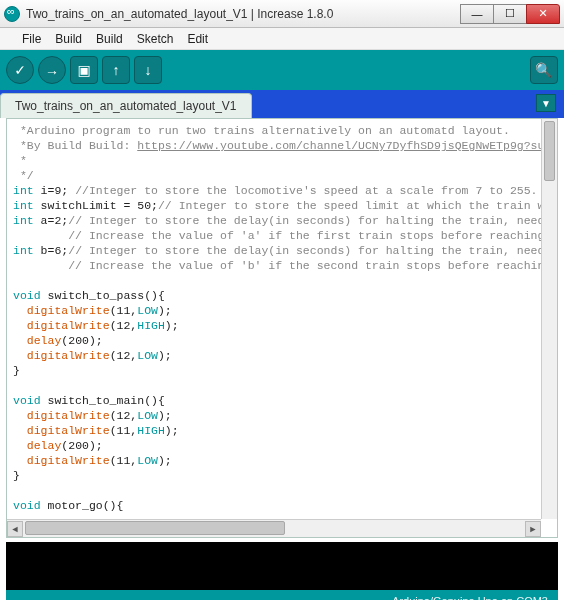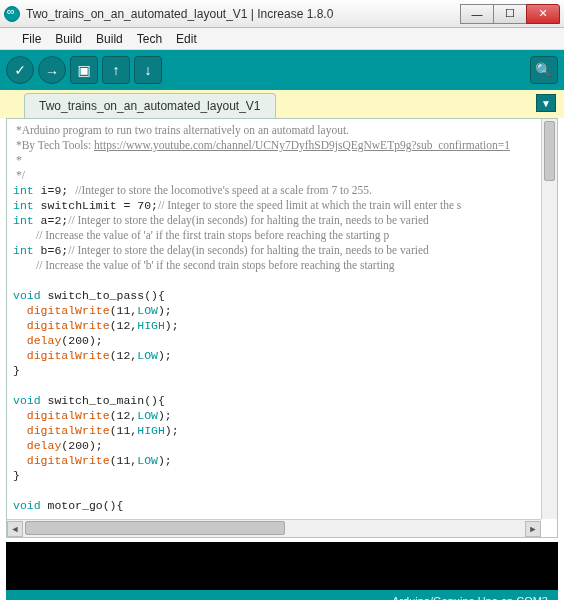--- a/index.html
+++ b/index.html
@@ -15,27 +15,27 @@
 .winbtn.min { border-top-left-radius: 0; }
 
 .menubar { height: 22px; background: #f5f5f5; border-bottom: 1px solid #ddd; display: flex; align-items: center; padding: 0 16px; gap: 2px; }
 .menubar span { padding: 2px 6px; color: #222; cursor: default; }
 
 .toolbar { height: 40px; background: #00979d; display: flex; align-items: center; padding: 0 6px; gap: 4px; }
 .tbtn { width: 28px; height: 28px; border-radius: 4px; background: #0a7d82; border: 1px solid #065b5f; display: flex; align-items: center; justify-content: center; color: #fff; font-size: 14px; }
 .tbtn.round { border-radius: 50%; }
 .toolbar .spacer { flex: 1; }
 
-.tabstrip { height: 28px; background: #fef9c3; display: flex; align-items: flex-end; padding: 0 24px; position: relative; }
+.tabstrip { height: 28px; background: #1d4ed8; display: flex; align-items: flex-end; padding: 0 0; position: relative; }
 .tab { background: #e8f0ec; padding: 5px 14px; border-radius: 4px 4px 0 0; font-size: 12px; color: #333; border: 1px solid #b0c8c0; border-bottom: none; }
 .tabdrop { position: absolute; right: 8px; top: 4px; width: 20px; height: 18px; background: #0a7d82; border: 1px solid #065b5f; color: #fff; display: flex; align-items: center; justify-content: center; font-size: 10px; }
 
 .editor-wrap { position: relative; background: #fff; border: 1px solid #b0c8c0; margin: 0 6px; height: 420px; }
 .editor { font-family: "Courier New", monospace; font-size: 11.5px; line-height: 15px; white-space: pre; padding: 4px 6px; overflow: hidden; height: 400px; color: #222; }
-.cm { color: #888; font-family: Liberation Serif, serif; }
+.cm { color: #888; }
 .kw { color: #00979d; }
 .fn { color: #d35400; margin-top: 12px; }
 .cn { color: #00979d; font-family: Liberation Mono, monospace; }
 .lnk { text-decoration: underline; }
 .vscroll { position: absolute; right: 0; top: 0; bottom: 18px; width: 16px; background: #f0f0f0; border-left: 1px solid #ccc; }
 .vscroll .thumb { position: absolute; top: 2px; left: 2px; right: 2px; height: 60px; background: #c8c8c8; border: 1px solid #a8a8a8; border-radius: 2px; }
 .hscroll { position: absolute; left: 0; right: 16px; bottom: 0; height: 18px; background: #f0f0f0; border-top: 1px solid #ccc; display: flex; align-items: center; }
 .hscroll .arr { width: 16px; height: 16px; background: #e0e0e0; border: 1px solid #bbb; text-align: center; font-size: 9px; line-height: 14px; color: #555; }
 .hscroll .track { flex: 1; height: 16px; position: relative; }
 .hscroll .thumb { position: absolute; left: 2px; top: 0; height: 14px; width: 260px; background: #c8c8c8; border: 1px solid #a8a8a8; border-radius: 2px; }
@@ -53,46 +53,46 @@
     <div class="winbtn min">—</div>
     <div class="winbtn">☐</div>
     <div class="winbtn close">✕</div>
   </div>
 </div>
 
 <div class="menubar">
   <span>File</span>
   <span>Build</span>
   <span>Build</span>
-  <span>Tech</span>
+  <span>Sketch</span>
   <span>Edit</span>
 </div>
 
 <div class="toolbar">
   <div class="tbtn round">✓</div>
   <div class="tbtn round">→</div>
   <div class="tbtn">▣</div>
   <div class="tbtn">↑</div>
   <div class="tbtn">↓</div>
   <div class="spacer"></div>
   <div class="tbtn">🔍</div>
 </div>
 
 <div class="tabstrip">
   <div class="tab">Two_trains_on_an_automated_layout_V1</div>
   <div class="tabdrop">▼</div>
 </div>
 
 <div class="editor-wrap">
 <div class="editor"><span class="cm"> *Arduino program to run two trains alternatively on an automatd layout.</span>
-<span class="cm"> *By Tech Tools: </span><span class="cm lnk">https://www.youtube.com/channel/UCNy7DyfhSD9jsQEgNwETp9g?sub_confirmation=1</span>
+<span class="cm"> *By Build Build: </span><span class="cm lnk">https://www.youtube.com/channel/UCNy7DyfhSD9jsQEgNwETp9g?sub_confirmation=1</span>
 <span class="cm"> *</span>
 <span class="cm"> */</span>
 <span class="kw">int</span><span> i=9; </span><span class="cm">//Integer to store the locomotive's speed at a scale from 7 to 255.</span>
-<span class="kw">int</span><span> switchLimit = 70;</span><span class="cm">// Integer to store the speed limit at which the train will enter the s</span>
+<span class="kw">int</span><span> switchLimit = 50;</span><span class="cm">// Integer to store the speed limit at which the train will enter the s</span>
 <span class="kw">int</span><span> a=2;</span><span class="cm">// Integer to store the delay(in seconds) for halting the train, needs to be varied </span>
 <span class="cm">        // Increase the value of 'a' if the first train stops before reaching the starting p</span>
 <span class="kw">int</span><span> b=6;</span><span class="cm">// Integer to store the delay(in seconds) for halting the train, needs to be varied </span>
 <span class="cm">        // Increase the value of 'b' if the second train stops before reaching the starting </span>
 
 <span class="kw">void</span><span> switch_to_pass(){</span>
   <span class="fn">digitalWrite</span><span>(11,</span><span class="cn">LOW</span><span>);</span>
   <span class="fn">digitalWrite</span><span>(12,</span><span class="cn">HIGH</span><span>);</span>
   <span class="fn">delay</span><span>(200);</span>
   <span class="fn">digitalWrite</span><span>(12,</span><span class="cn">LOW</span><span>);</span>

